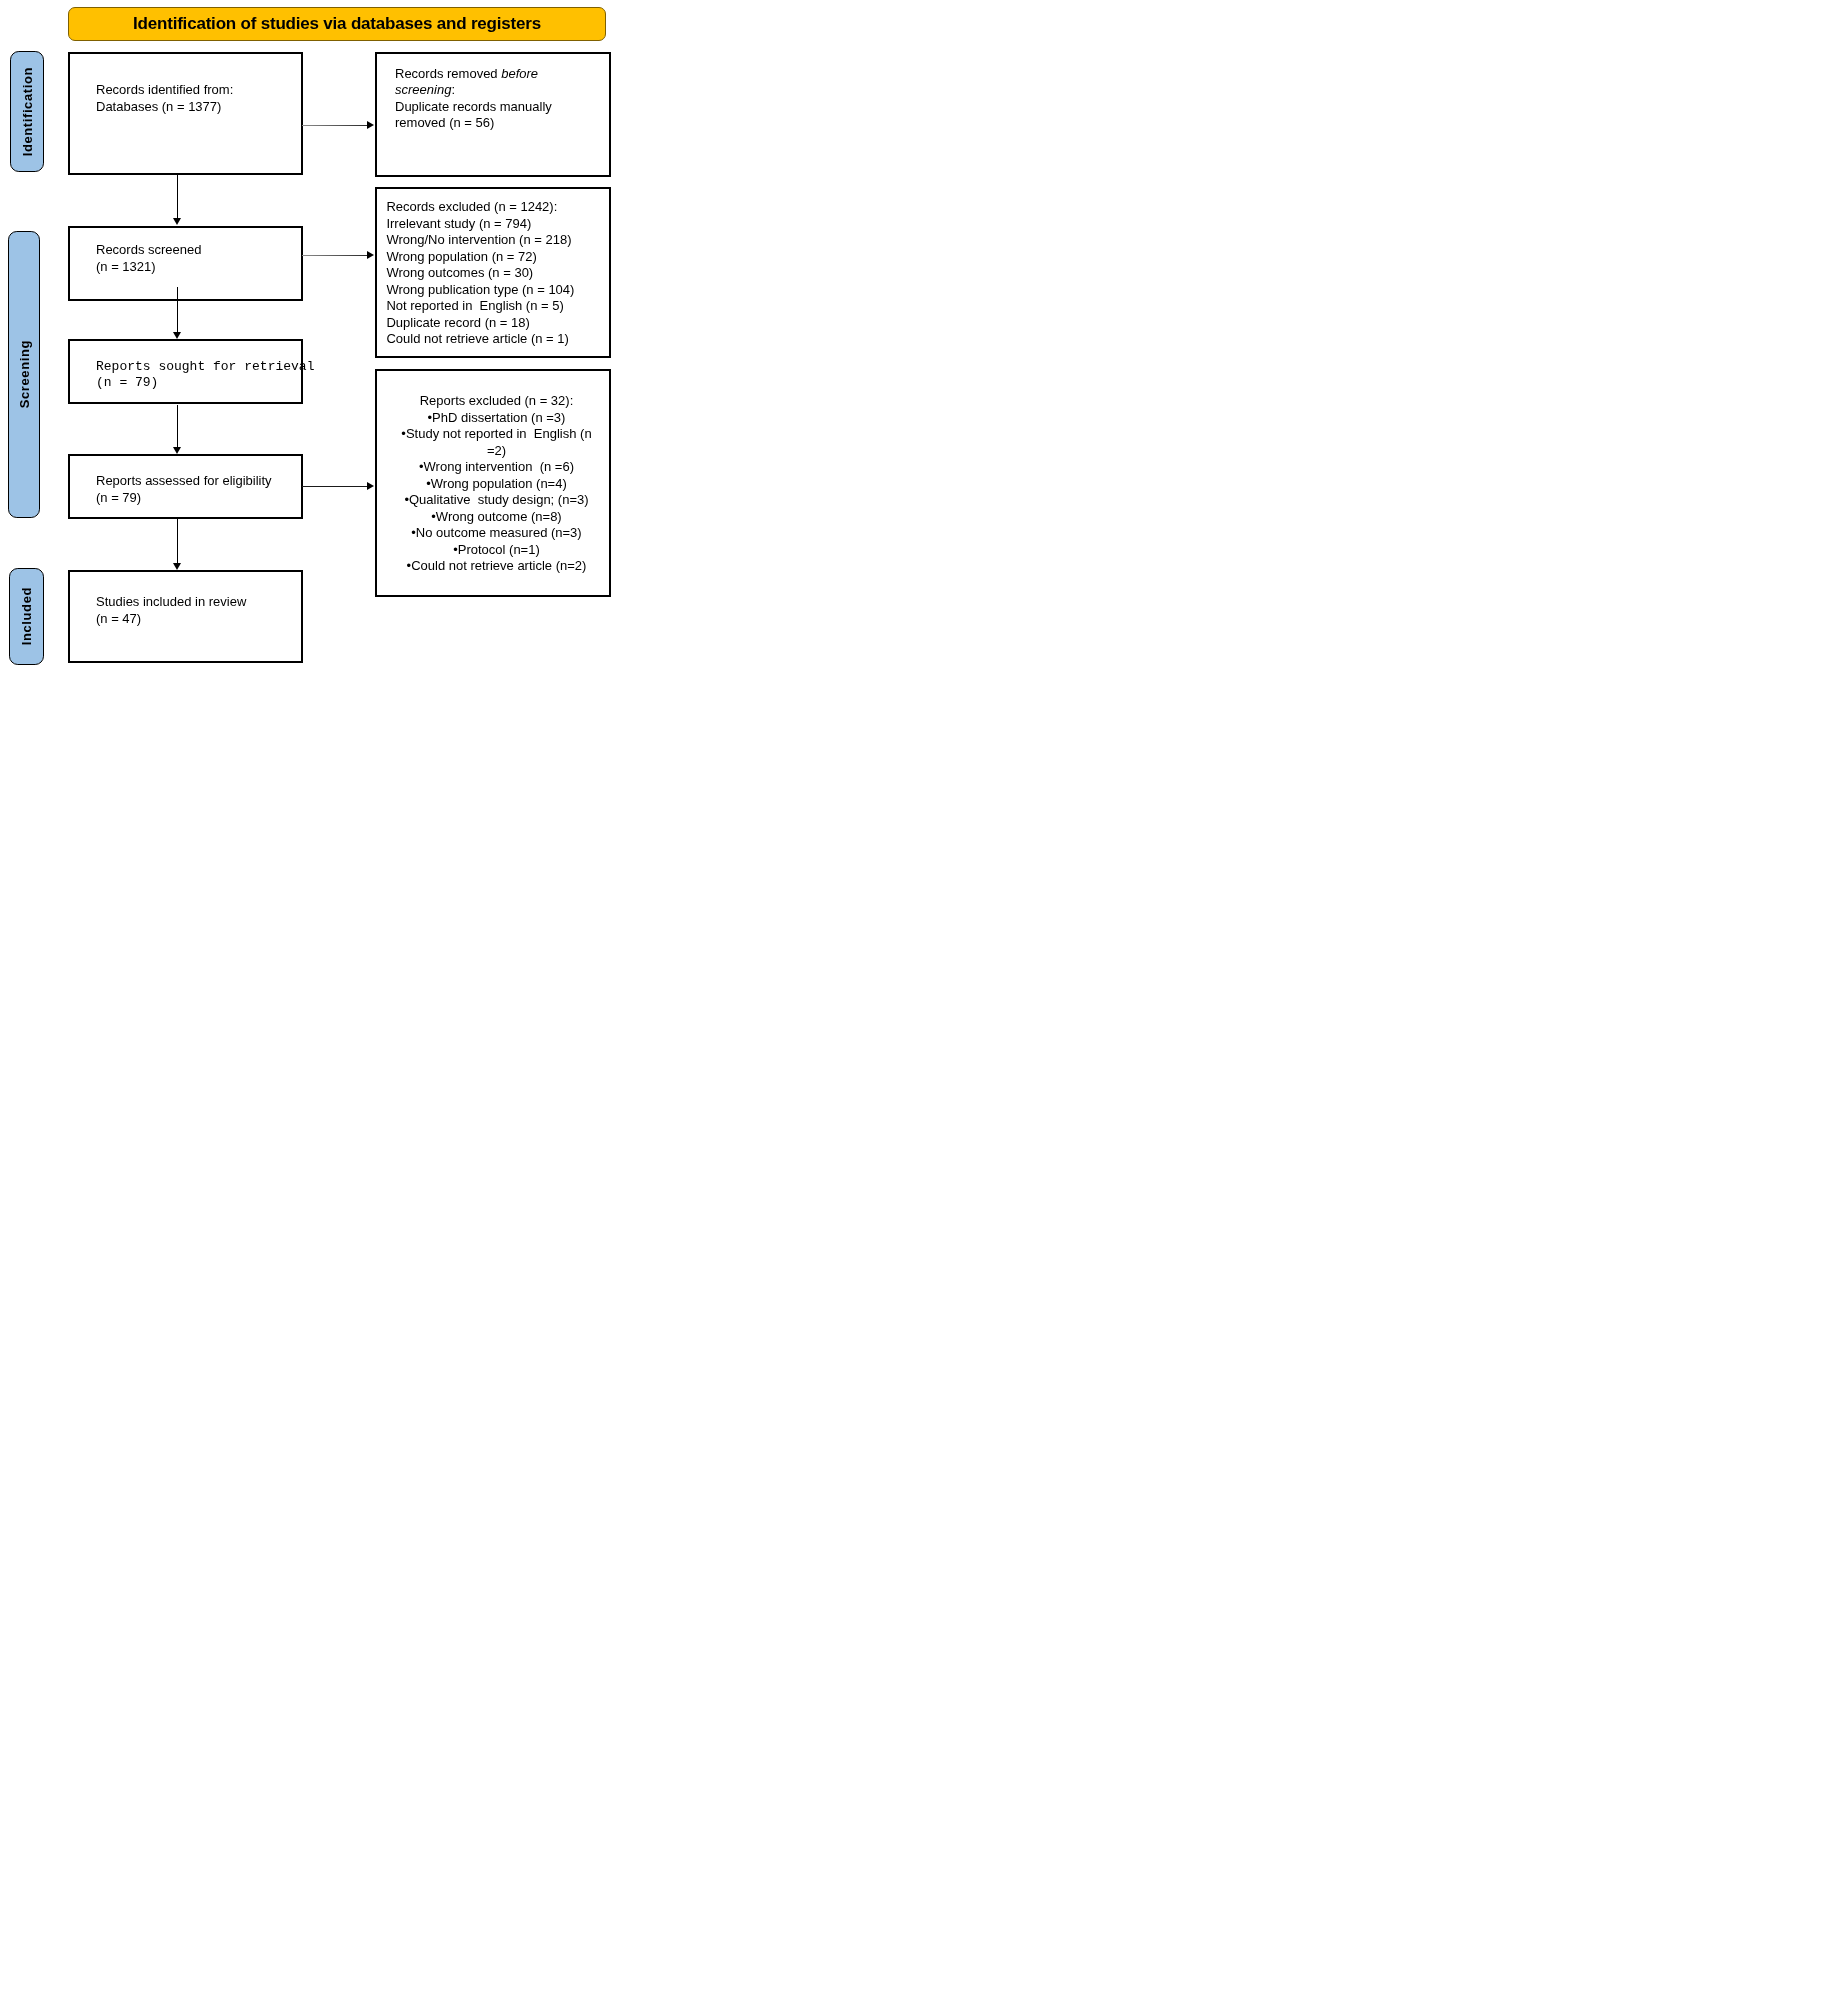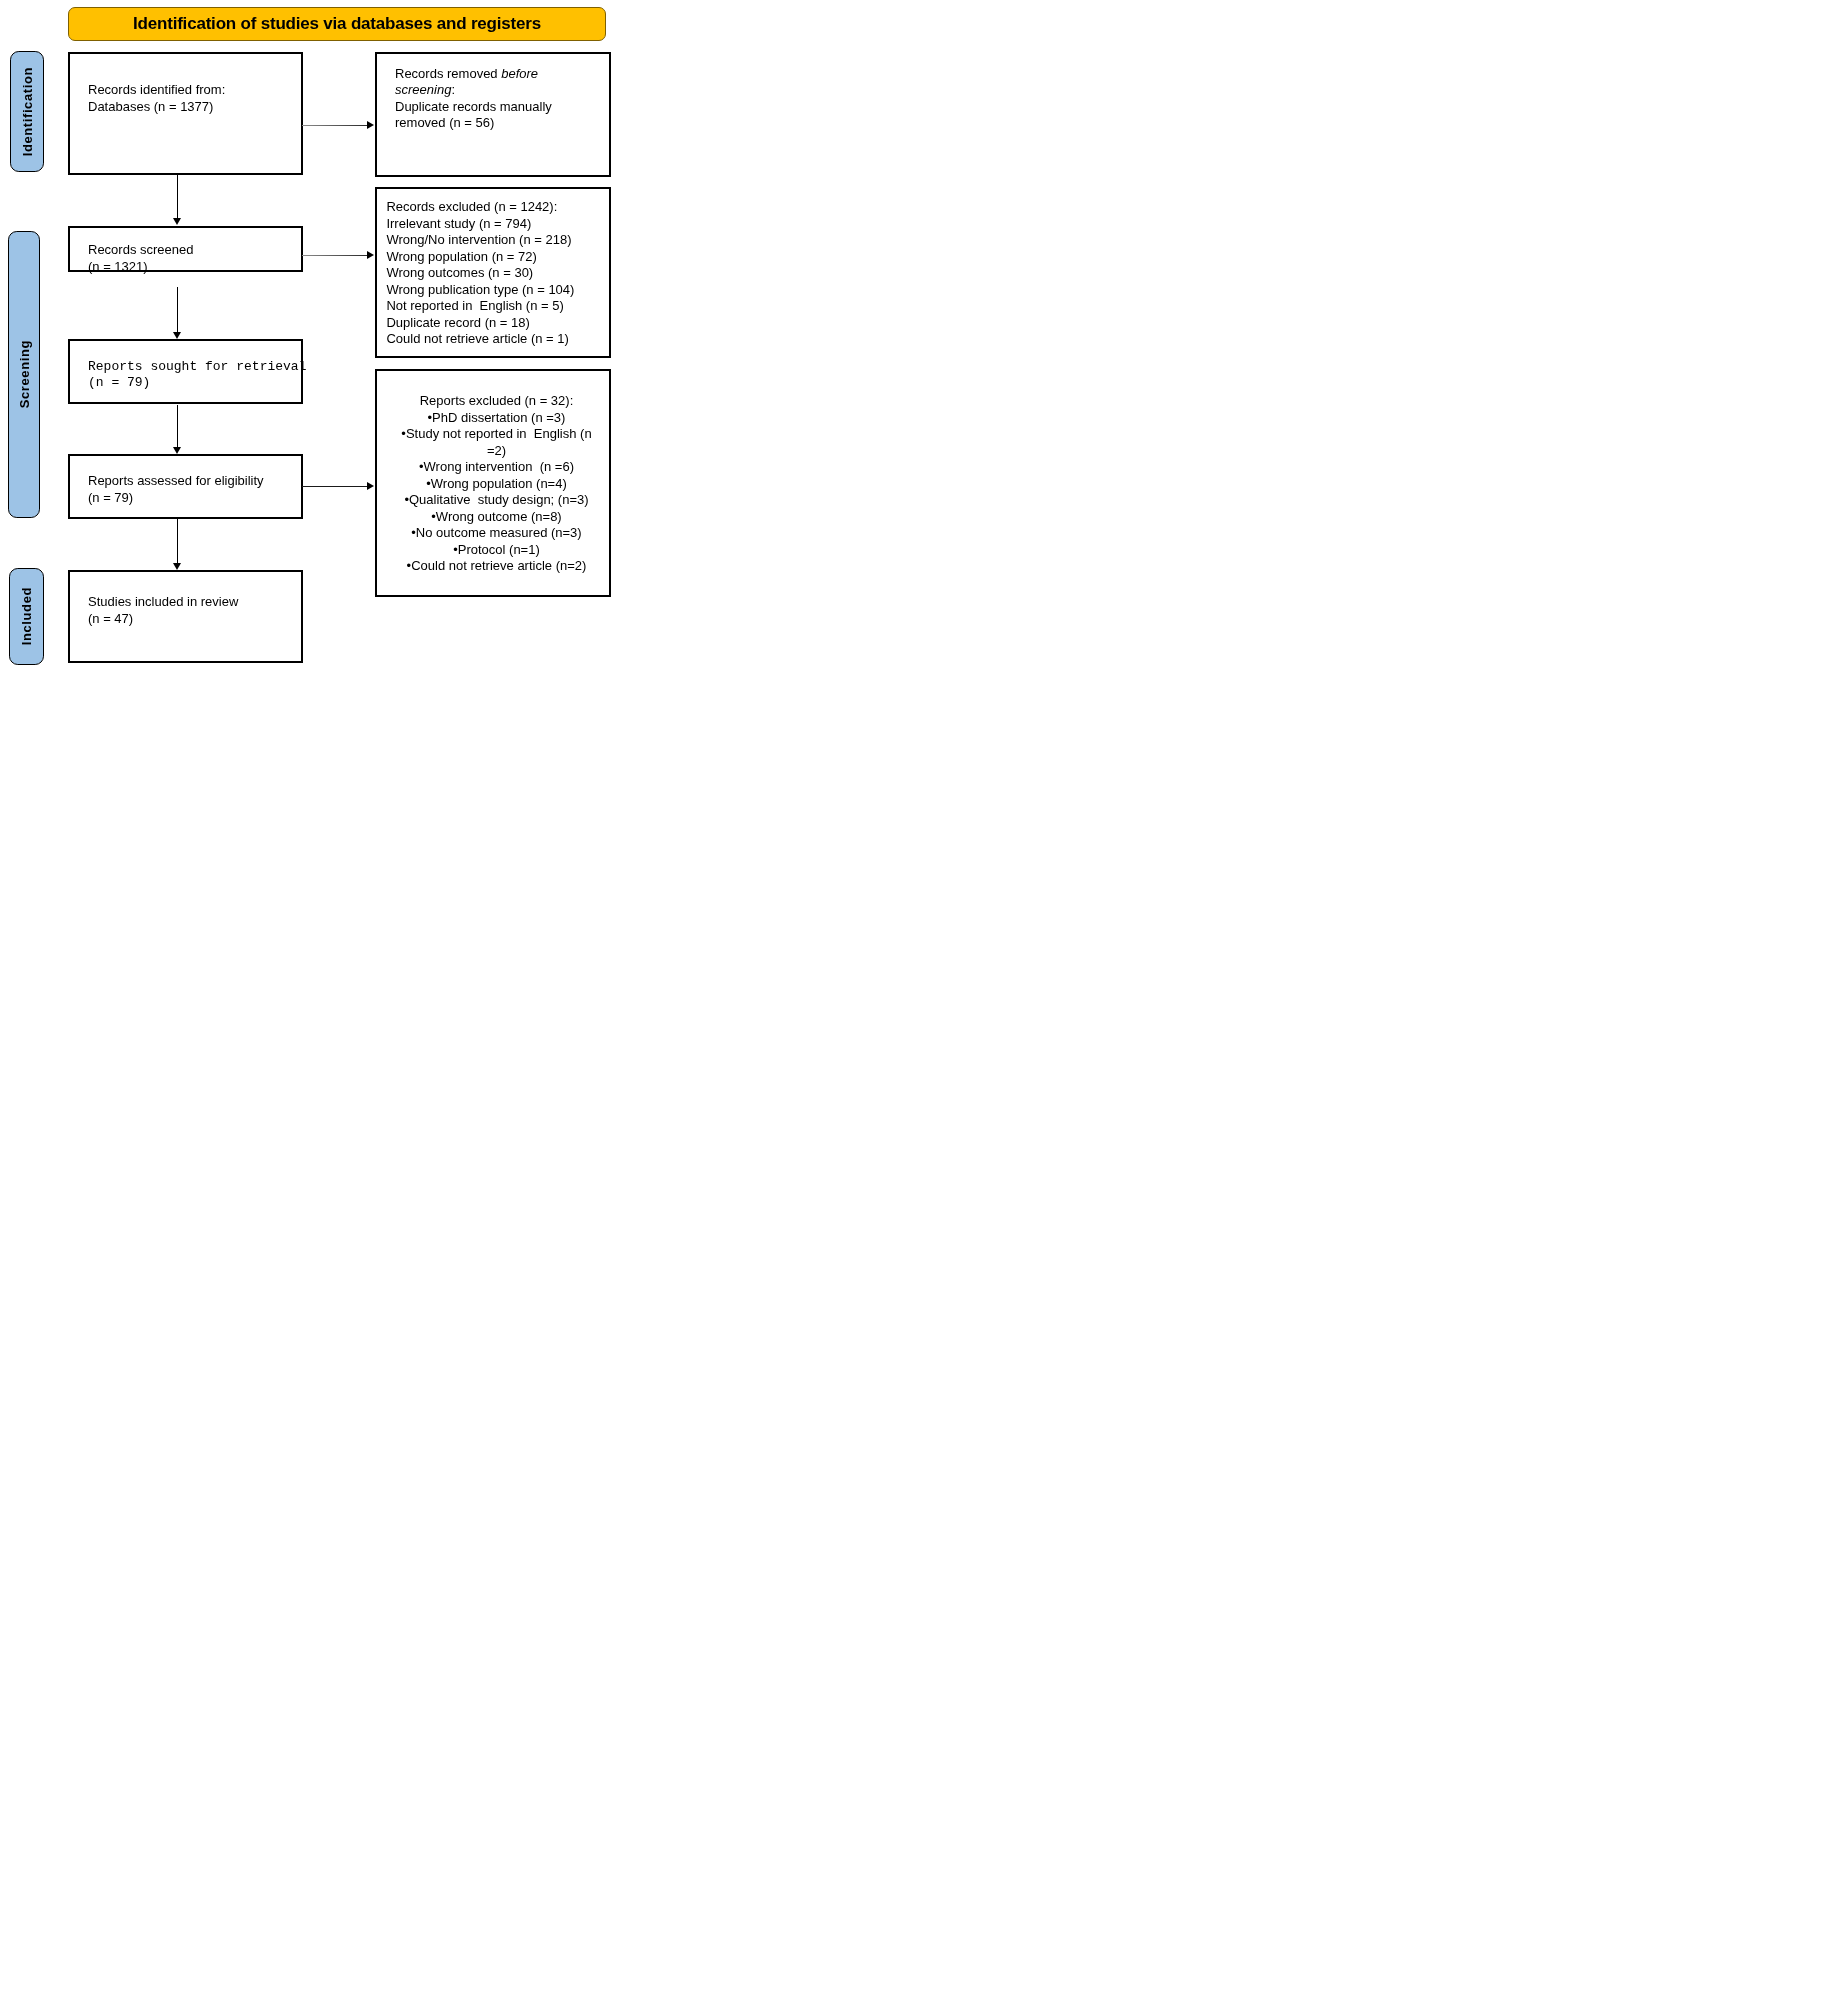--- a/index.html
+++ b/index.html
@@ -41,27 +41,27 @@
   .stage-included       { left: 9.4px; top: 568px; width: 35px; height: 97px; }
 
   
   .fbox {
     position: absolute;
     background: #fff;
     border: 2.4px solid #000;
     font-size: 13px;
     line-height: 16.5px;
   }
-  .fbox .inner { padding-left: 18px; padding-right: 2.4px; }
+  .fbox .inner { padding-left: 26px; padding-right: 2.4px; }
   .main-box  { left: 68px; width: 235px; }
   .right-box { left: 375px; width: 236px; }
   .right-box .inner { padding-left: 9.4px; }
 
   .box-m1 { top: 52px;  height: 123px; } .box-m1 .inner { padding-top: 28px; }
-  .box-m2 { top: 226px; height: 46px; } .box-m2 .inner { padding-top: 14px; }
+  .box-m2 { top: 226px; height: 75px; } .box-m2 .inner { padding-top: 14px; }
   .box-m3 { top: 339px; height: 65px; } .box-m3 .inner { padding-top: 17.7px; font-family: Liberation Mono, monospace; }
   .box-m4 { top: 454px; height: 65px; } .box-m4 .inner { padding-top: 17px; }
   .box-m5 { top: 570px; height: 93px; } .box-m5 .inner { padding-top: 22.4px; }
 
   .box-rA { top: 52px;  height: 125px; } .box-rA .inner { padding-top: 11.8px; padding-left: 18px; }
   .box-rB { top: 187px; height: 171px; } .box-rB .inner { padding-top: 10px; }
   .box-rC { top: 369px; height: 228px; text-align: center; } .box-rC .inner { padding-top: 22.4px; }
 
   .tline { white-space: pre; }
   .it { font-style: italic; }

